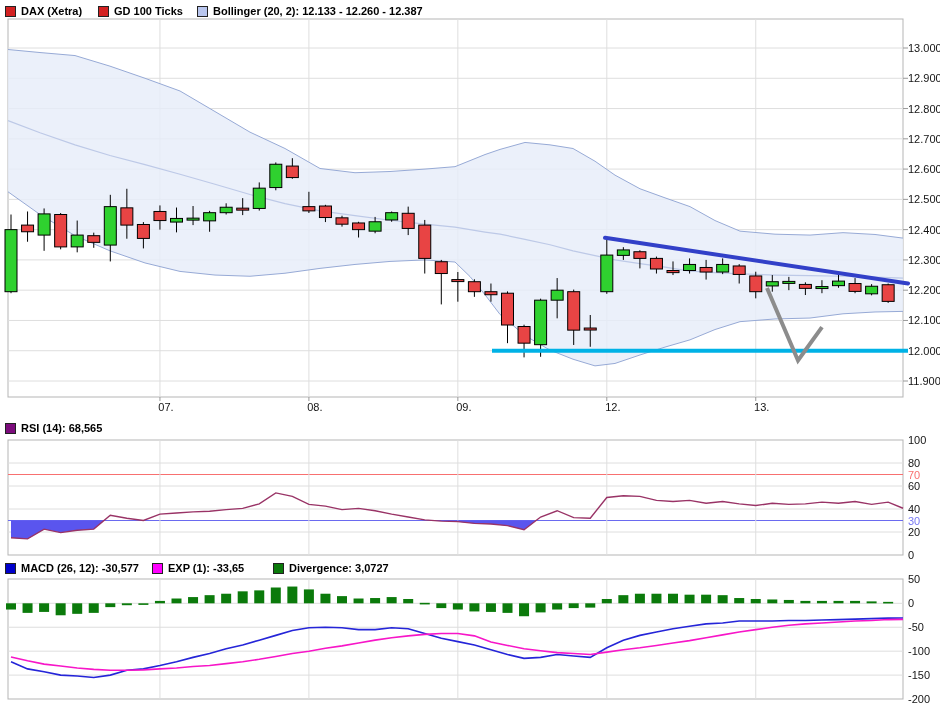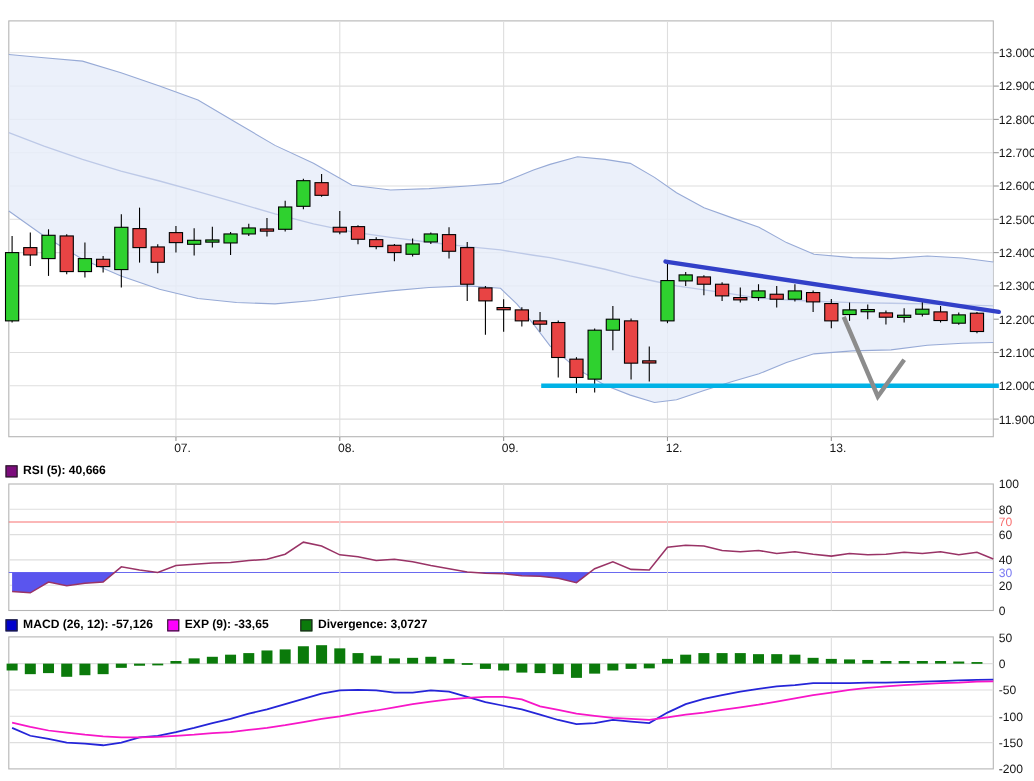--- a/index.html
+++ b/index.html
@@ -275,36 +275,50 @@
       <rect x="800.4000000000001" y="600.9064999999999" width="10" height="2.3935000000000173" fill="#0b7a0b"></rect>
       <rect x="816.95" y="600.9064999999999" width="10" height="2.3935000000000173" fill="#0b7a0b"></rect>
       <rect x="833.5" y="600.9064999999999" width="10" height="2.3935000000000173" fill="#0b7a0b"></rect>
       <rect x="850.0500000000001" y="600.9064999999999" width="10" height="2.3935000000000173" fill="#0b7a0b"></rect>
       <rect x="866.6" y="601.3851999999999" width="10" height="1.9148000000000138" fill="#0b7a0b"></rect>
       <rect x="883.1500000000001" y="601.8639" width="10" height="1.6" fill="#0b7a0b"></rect>
       <polyline points="11,661.7013999999999 27.55,668.8819 44.1,671.7541 60.650000000000006,675.105 77.2,676.0623999999999 93.75,677.4984999999999 110.30000000000001,675.105 126.85000000000001,670.318 143.4,668.8819 159.95000000000002,665.531 176.5,661.7013999999999 193.05,657.3931 209.60000000000002,653.5635 226.15,648.7764999999999 242.70000000000002,644.9468999999999 259.25,640.1599 275.8,635.3729 292.35,630.5858999999999 308.90000000000003,627.7136999999999 325.45,627.2349999999999 342,627.7136999999999 358.55,629.6284999999999 375.1,629.6284999999999 391.65000000000003,627.7136999999999 408.20000000000005,628.6710999999999 424.75,633.4581 441.3,638.2451 457.85,641.596 474.40000000000003,644.9468999999999 490.95000000000005,649.7339 507.5,654.5209 524.0500000000001,658.3505 540.6,657.3931 557.15,654.5209 573.7,655.957 590.25,657.3931 606.8000000000001,647.8190999999999 623.35,640.1599 639.9,635.3729 656.45,632.0219999999999 673,628.6710999999999 689.5500000000001,626.2776 706.1,623.8841 722.65,622.9267 739.2,621.0119 755.75,621.0119 772.3000000000001,621.0119 788.85,620.5332 805.4000000000001,620.5332 821.95,620.0545 838.5,619.5758 855.0500000000001,619.0971 871.6,618.6184 888.1500000000001,618.1397 903,617.9372099" fill="none" stroke="#2525d8" stroke-width="1.6"></polyline>
       <polyline points="11,656.9144 27.55,660.7439999999999 44.1,664.0948999999999 60.650000000000006,666.0097 77.2,667.9245 93.75,669.3606 110.30000000000001,670.318 126.85000000000001,670.318 143.4,669.8393 159.95000000000002,668.8819 176.5,667.9245 193.05,666.4884 209.60000000000002,665.531 226.15,663.6161999999999 242.70000000000002,661.7013999999999 259.25,659.3078999999999 275.8,656.4357 292.35,653.5635 308.90000000000003,651.17 325.45,648.2977999999999 342,645.9042999999999 358.55,643.0320999999999 375.1,640.1599 391.65000000000003,637.7664 408.20000000000005,635.8516 424.75,634.4155 441.3,633.4581 457.85,633.4581 474.40000000000003,635.8516 490.95000000000005,642.0747 507.5,645.4255999999999 524.0500000000001,648.7764999999999 540.6,650.6913 557.15,652.6061 573.7,653.5635 590.25,654.5209 606.8000000000001,652.1274 623.35,649.7339 639.9,647.8190999999999 656.45,645.4255999999999 673,643.0320999999999 689.5500000000001,640.6386 706.1,637.7664 722.65,634.8942 739.2,632.0219999999999 755.75,629.6284999999999 772.3000000000001,627.2349999999999 788.85,625.3202 805.4000000000001,623.8841 821.95,622.9267 838.5,621.9693 855.0500000000001,621.0119 871.6,620.5332 888.1500000000001,619.5758 903,619.4082549999999" fill="none" stroke="#f716c8" stroke-width="1.6"></polyline>
     </svg>
 
+  <div class="legend" style="top:3px">
+    <span class="li" style="left:5px">
+      <i class="sw" style="background: rgb(211, 33, 33);"></i>
+      <span class="lt">DAX (Xetra)</span>
+    </span>
+    <span class="li" style="left:98px">
+      <i class="sw" style="background: rgb(211, 33, 33);"></i>
+      <span class="lt">GD 100 Ticks</span>
+    </span>
+    <span class="li" style="left:197px">
+      <i class="sw" style="background: rgb(185, 198, 238);"></i>
+      <span class="lt">Bollinger (20, 2): 12.133 - 12.260 - 12.387</span>
+    </span>
+  </div>
 
   <div class="legend" style="top:420px">
     <span class="li" style="left:5px">
       <i class="sw" style="background: rgb(124, 12, 124);"></i>
-      <span class="lt">RSI (5): 40,666</span>
+      <span class="lt">RSI (14): 68,565</span>
     </span>
   </div>
 
   <div class="legend" style="top:560px">
     <span class="li" style="left:5px">
       <i class="sw" style="background: rgb(0, 0, 204);"></i>
-      <span class="lt">MACD (26, 12): -57,126</span>
+      <span class="lt">MACD (26, 12): -30,577</span>
     </span>
     <span class="li" style="left:152px">
       <i class="sw" style="background: rgb(255, 0, 255);"></i>
-      <span class="lt">EXP (9): -33,65</span>
+      <span class="lt">EXP (1): -33,65</span>
     </span>
     <span class="li" style="left:273px">
       <i class="sw" style="background: rgb(11, 122, 11);"></i>
       <span class="lt">Divergence: 3,0727</span>
     </span>
   </div>
 
 </div>
 
 </body></html>

